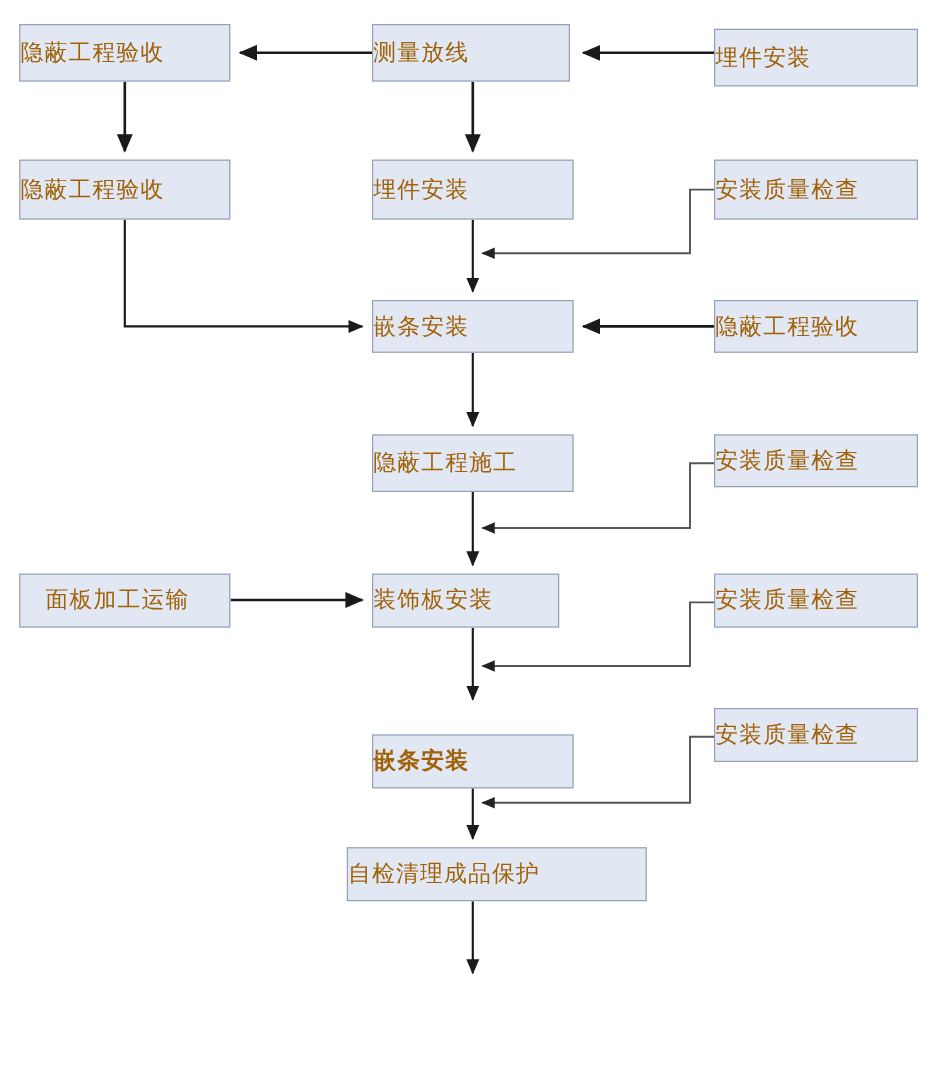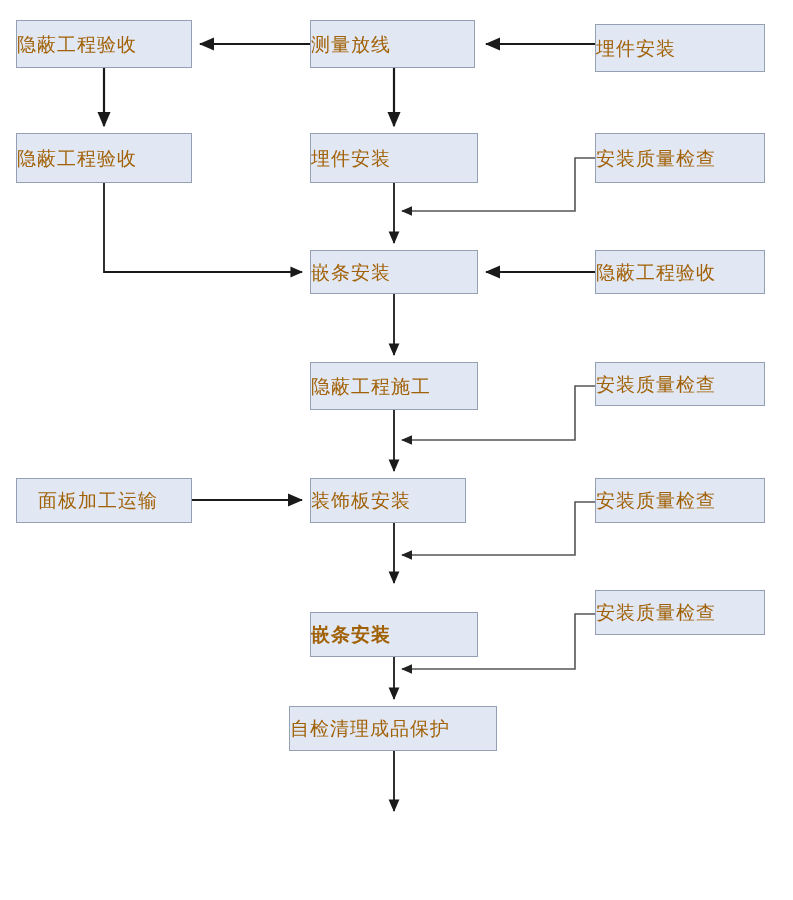--- a/index.html
+++ b/index.html
@@ -139,18 +139,18 @@
     <span class="node-label">安装质量检查</span>
   </div>
 
   <div class="node" style="left:310px; top:612px; width:168px; height:45px;font-weight:bold;">
     <span class="node-label">嵌条安装</span>
   </div>
   <div class="node" style="left:595px; top:590px; width:170px; height:45px;">
     <span class="node-label">安装质量检查</span>
   </div>
 
-  <div class="node" style="left:289px; top:706px; width:208px; height:45px;">
+  <div class="node" style="left:289px; top:706px; width:250px; height:45px;">
     <span class="node-label">自检清理成品保护</span>
   </div>
 
 
 </div>
 
 </body></html>

